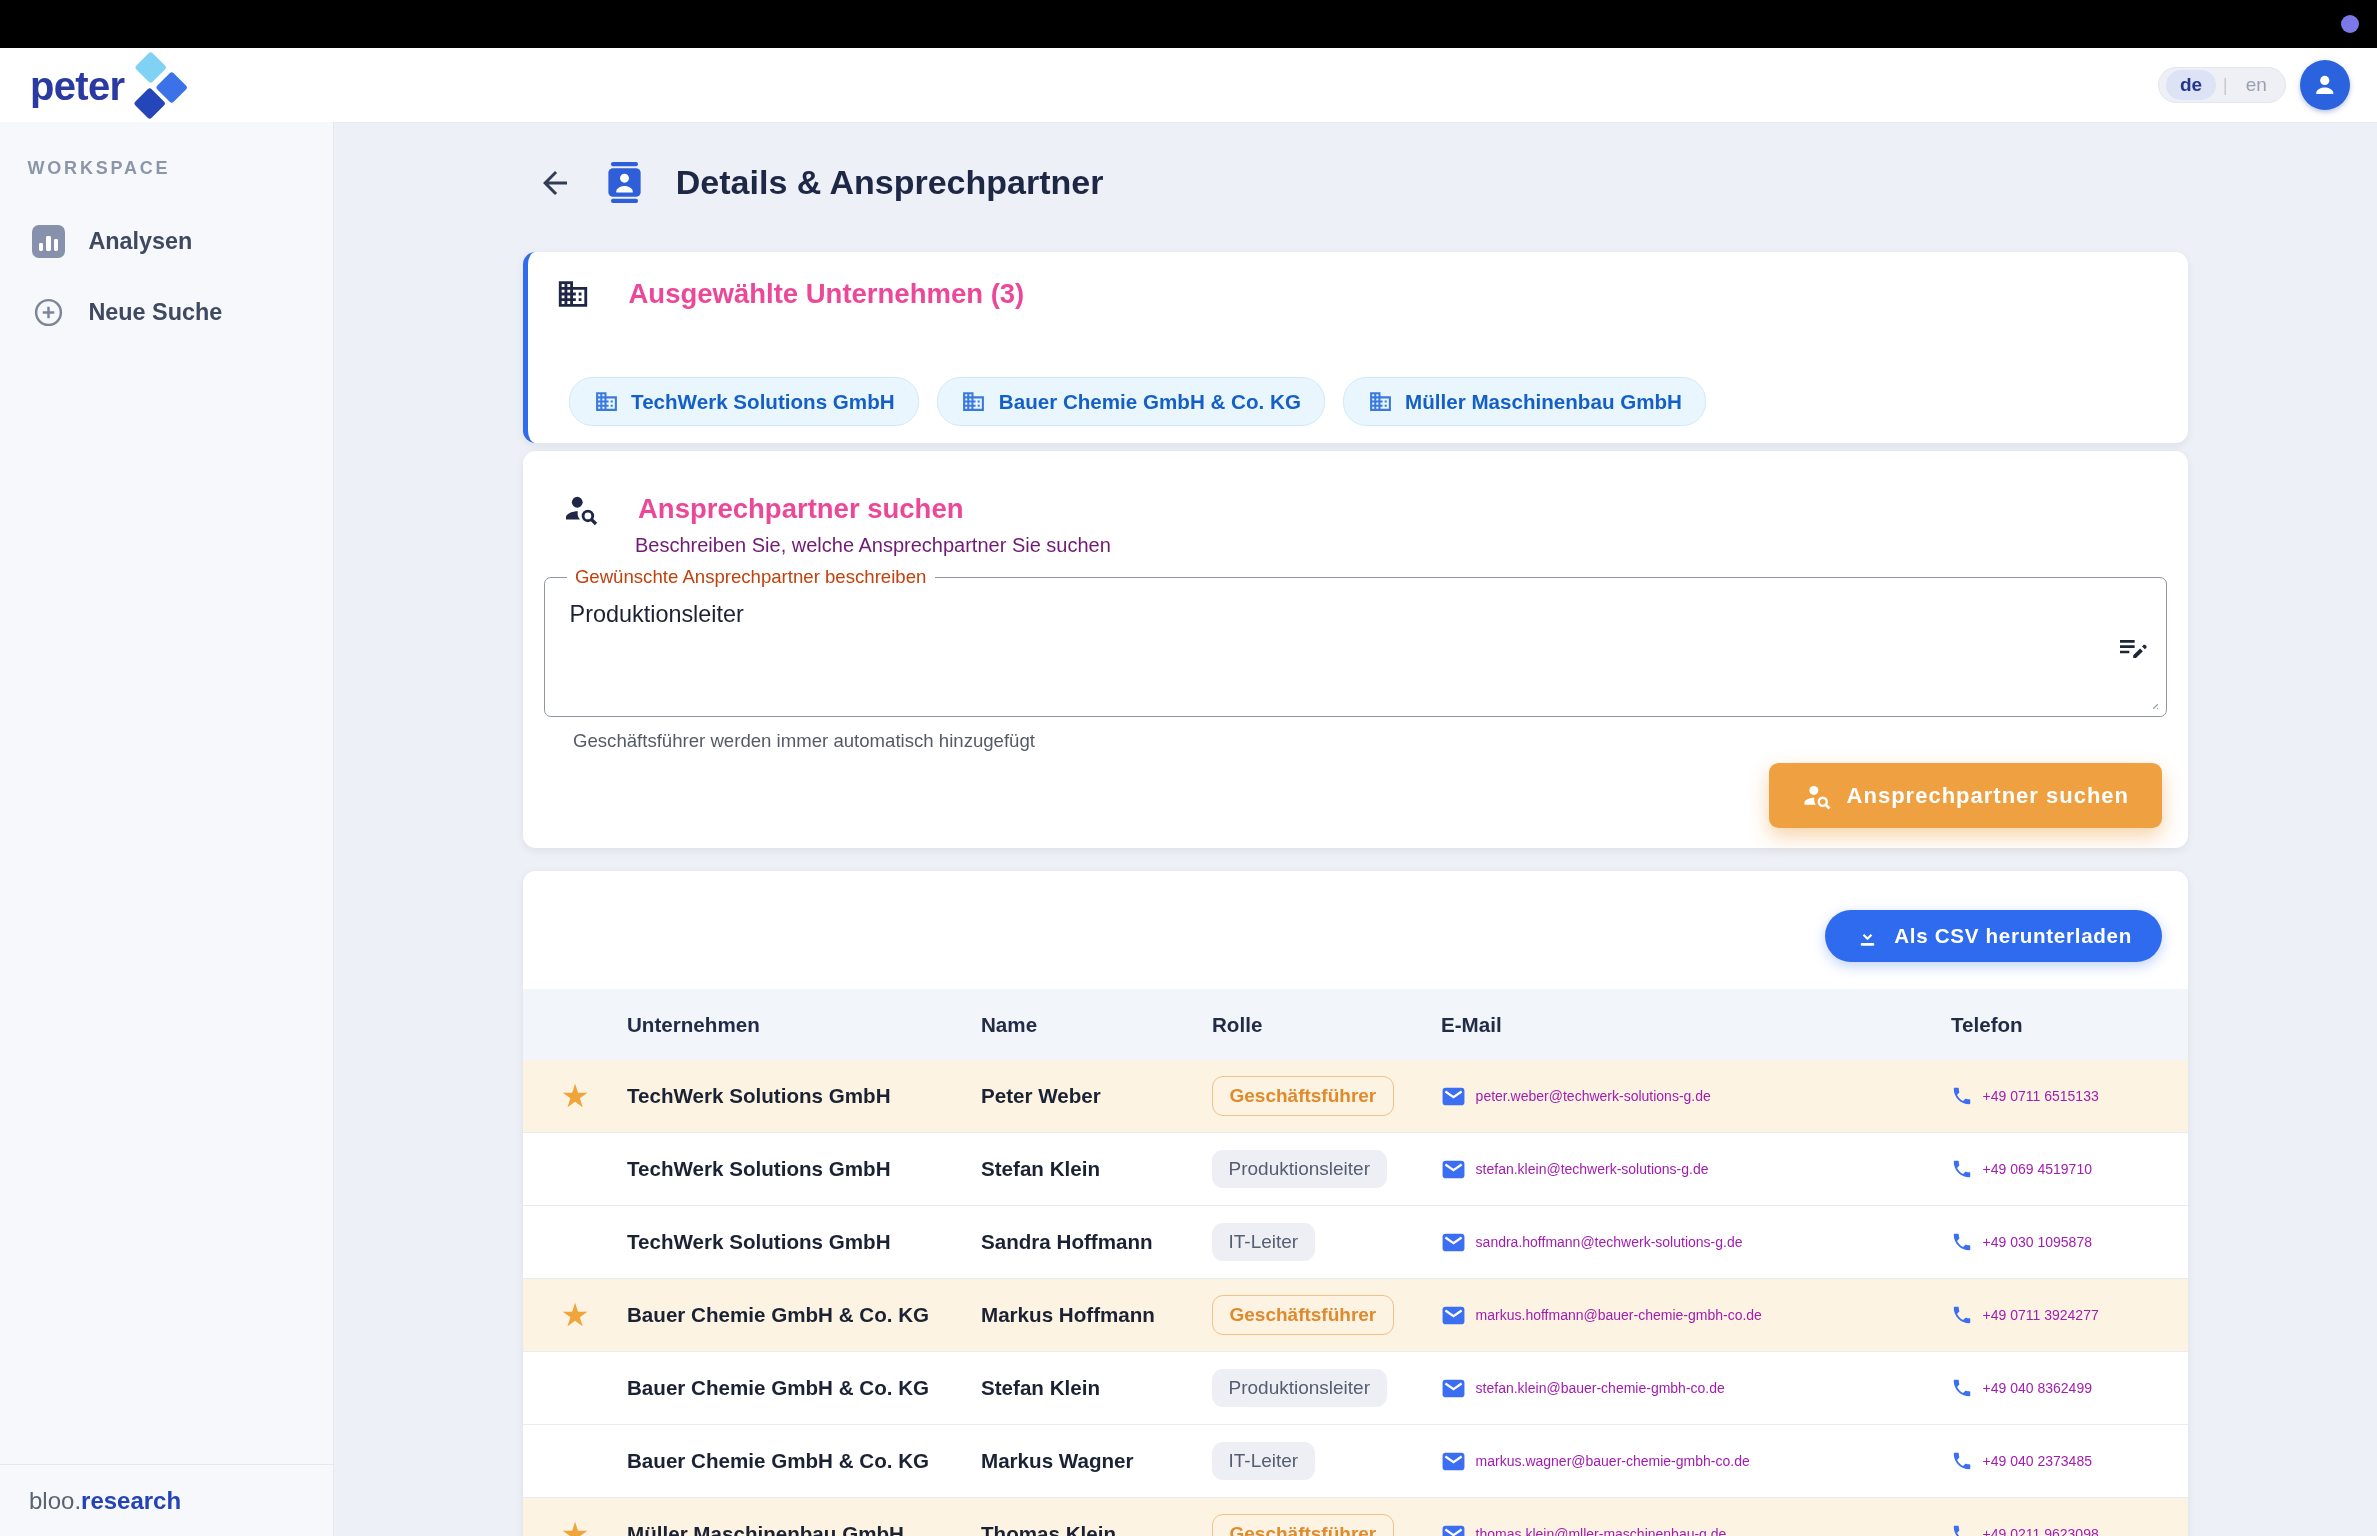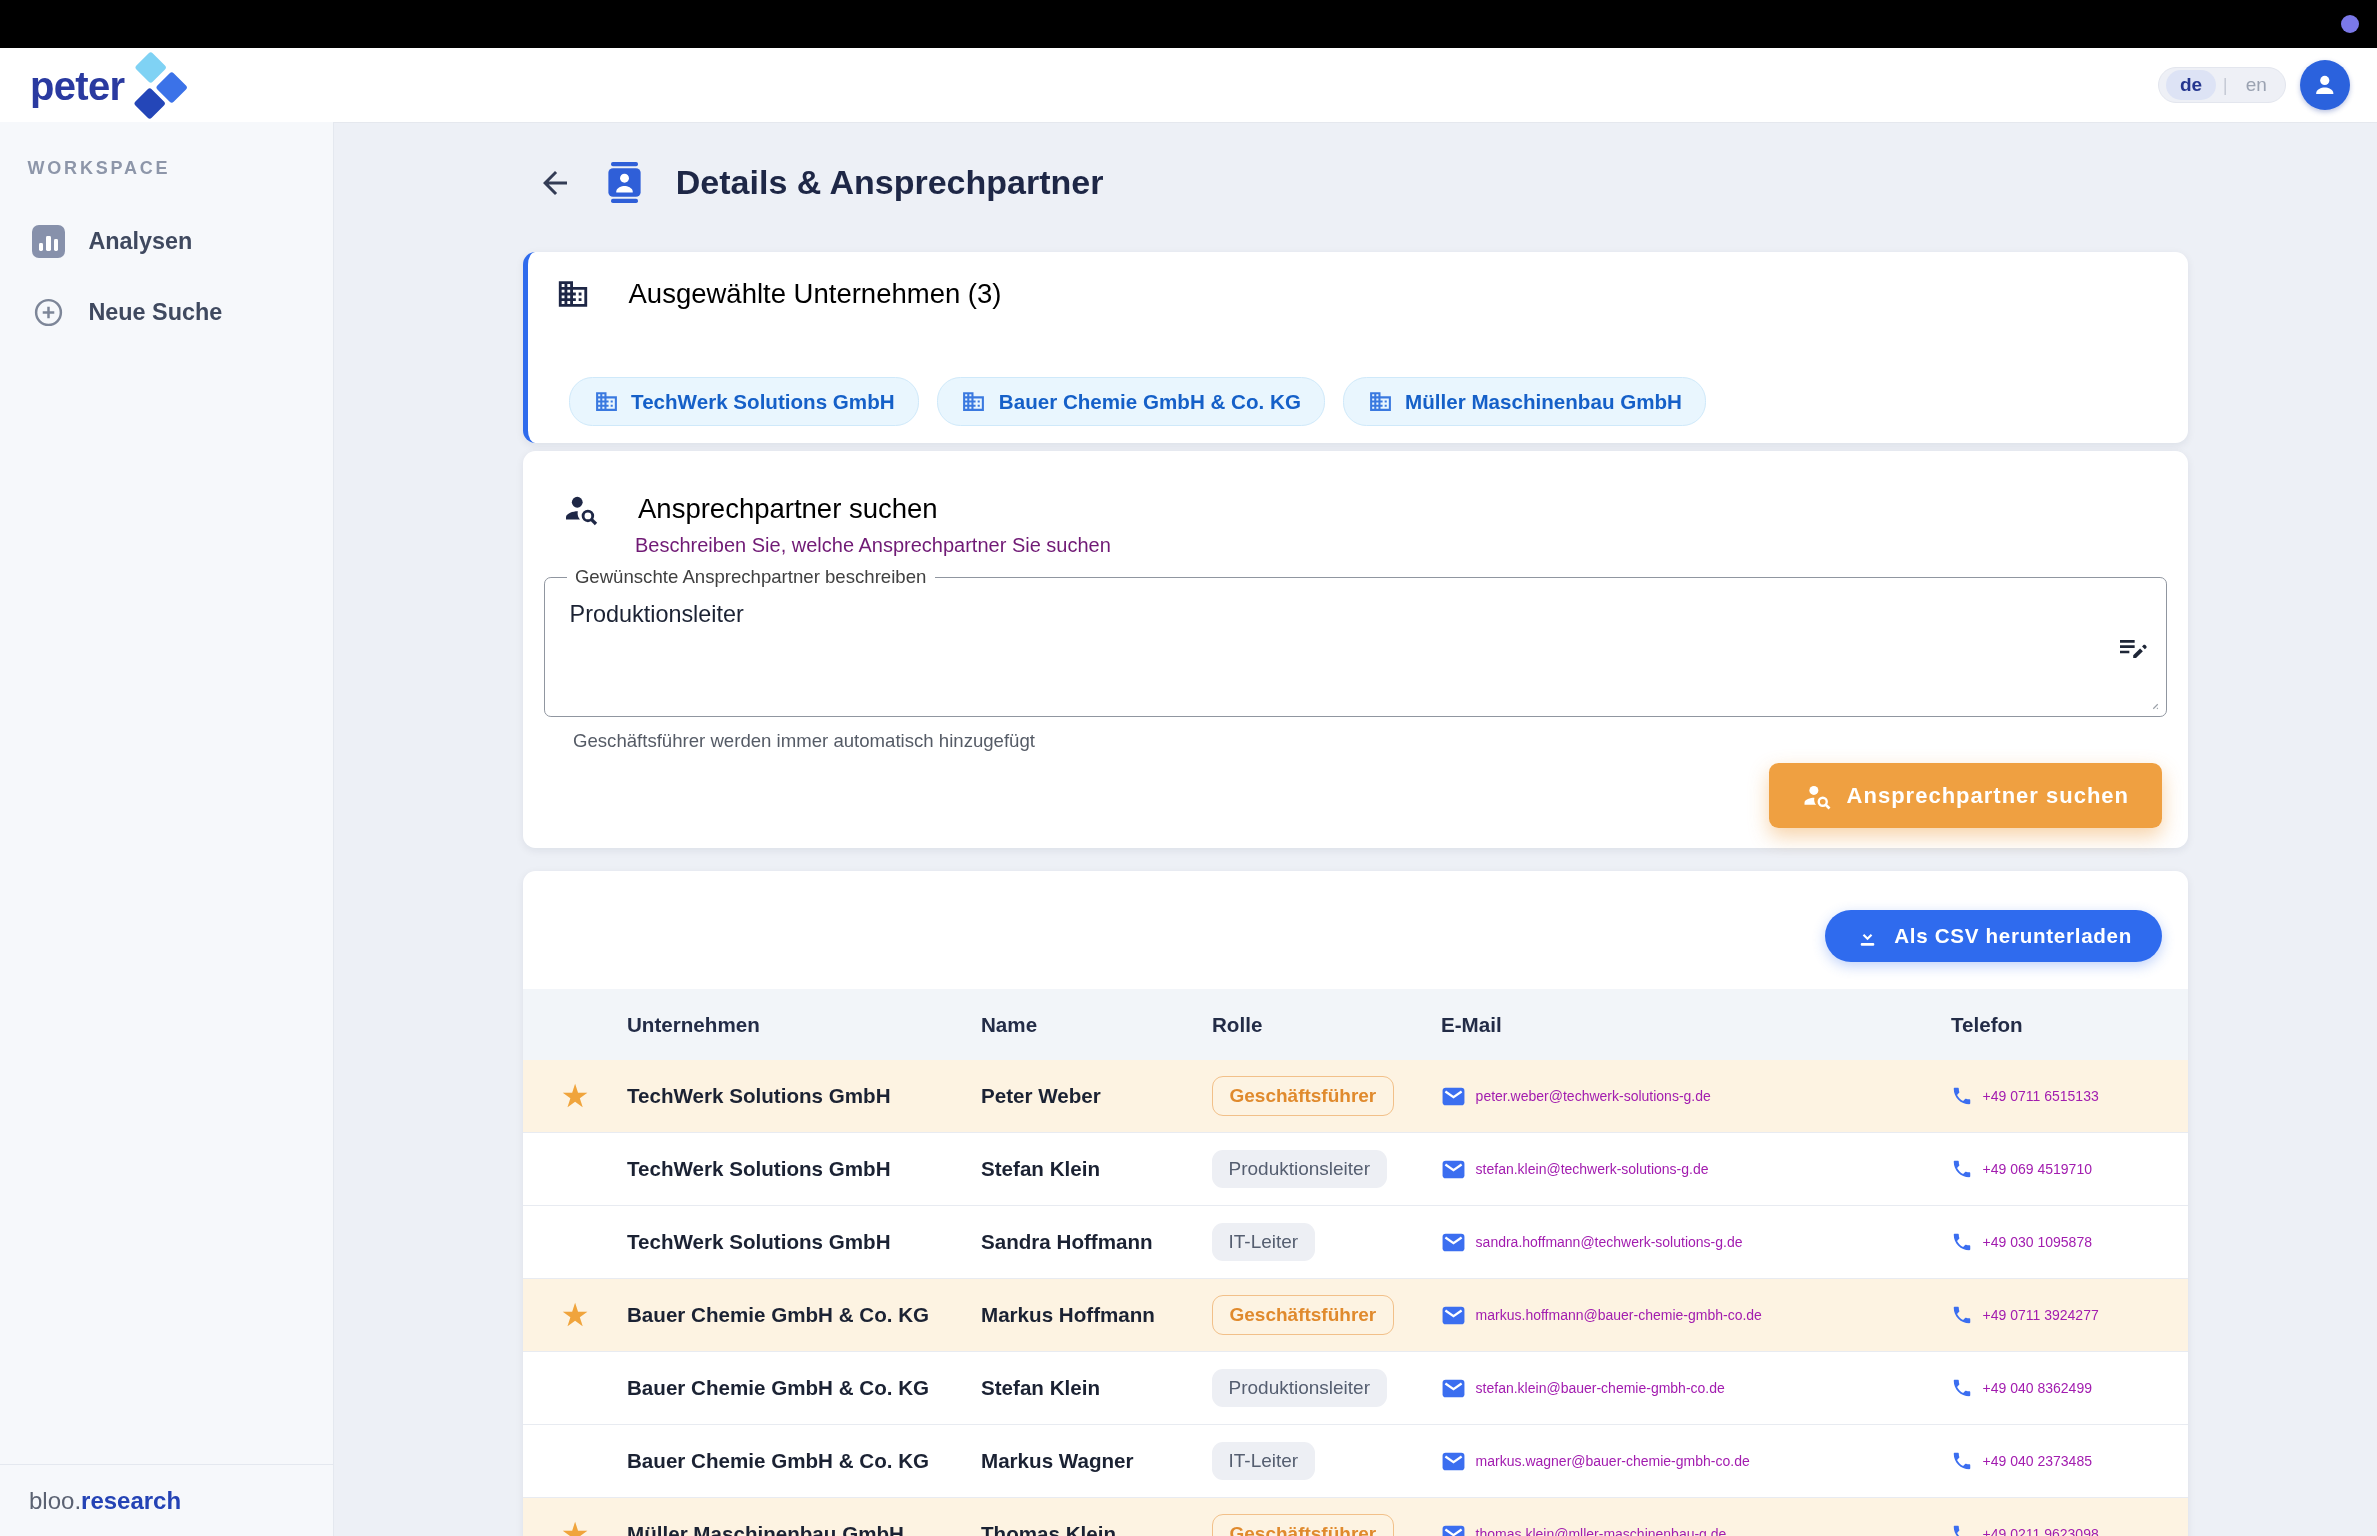--- a/index.html
+++ b/index.html
@@ -46,29 +46,29 @@
 
   
   .content{position:absolute;left:523px;top:122px;width:1665px;}
   .page-header{position:absolute;left:13.8px;top:39px;display:flex;align-items:center;gap:30px;}
   .back-btn{width:36px;height:36px;cursor:pointer;display:flex;align-items:center;justify-content:center;}
   .page-title{font-size:34px;font-weight:bold;color:#1e2746;}
 
   .card{position:absolute;background:#fff;border-radius:12.4px;box-shadow:0 2.1px 8.3px rgba(20,30,60,.07);box-sizing:border-box;}
   .card1{left:0;top:130px;width:1665px;height:191px;border-left:5.5px solid #2f6bed;padding:25px 27.5px;}
   .card-head{display:flex;align-items:center;gap:39px;}
-  .card-title{font-size:27.5px;font-weight:normal;color:#000000;}
+  .card-title{font-size:27.5px;font-weight:bold;color:#ec4899;}
   .chips-row{display:flex;gap:18px;margin-top:66px;margin-left:13.8px;}
   .chip{display:flex;align-items:center;gap:12.4px;height:47px;padding:0 23.4px;border-radius:23.4px;background:#e9f6fe;border:1.4px solid #cfe9fa;cursor:pointer;}
   .chip span{font-size:20.6px;font-weight:bold;color:#1560c8;}
 
   .card2{left:0;top:329px;width:1665px;height:397px;padding:40px;}
   .card-sub{font-size:20px;color:#701a75;margin-top:6.9px;margin-left:72px;}
   .field{position:absolute;left:20.6px;right:20.6px;top:126px;height:138px;border:1.4px solid #9096a0;border-radius:6.9px;background:#fff;cursor:text;}
-  .field-label{position:absolute;top:-12.4px;left:22px;background:#fff;padding:0 8.3px;font-size:18.6px;color:#404040;}
+  .field-label{position:absolute;top:-12.4px;left:22px;background:#fff;padding:0 8.3px;font-size:18.6px;color:#c2410c;}
   .field-value{font-size:23.4px;color:#1b2233;padding:23.4px 76px 0 25px;}
   .field-adorn{position:absolute;right:18px;top:54px;}
   .resize-handle{position:absolute;right:6.9px;bottom:5.5px;cursor:nwse-resize;}
   .field-helper{position:absolute;left:50px;top:279px;font-size:18.6px;color:#555b66;}
   .btn-orange{position:absolute;right:26px;top:312px;height:65px;padding:0 33px;border-radius:9.6px;background:#efa041;display:flex;align-items:center;gap:15px;cursor:pointer;box-shadow:0 8.3px 20.6px rgba(238,157,64,.45);}
   .btn-orange span{color:#fff;font-size:22px;font-weight:bold;letter-spacing:1px;}
 
   .card3{left:0;top:749px;width:1665px;height:826px;padding:0;overflow:hidden;}
   .card3-head{position:relative;height:118px;padding:30px 27.5px 0 27.5px;box-sizing:border-box;}
   .card3-titles{display:flex;align-items:flex-start;gap:36px;}

